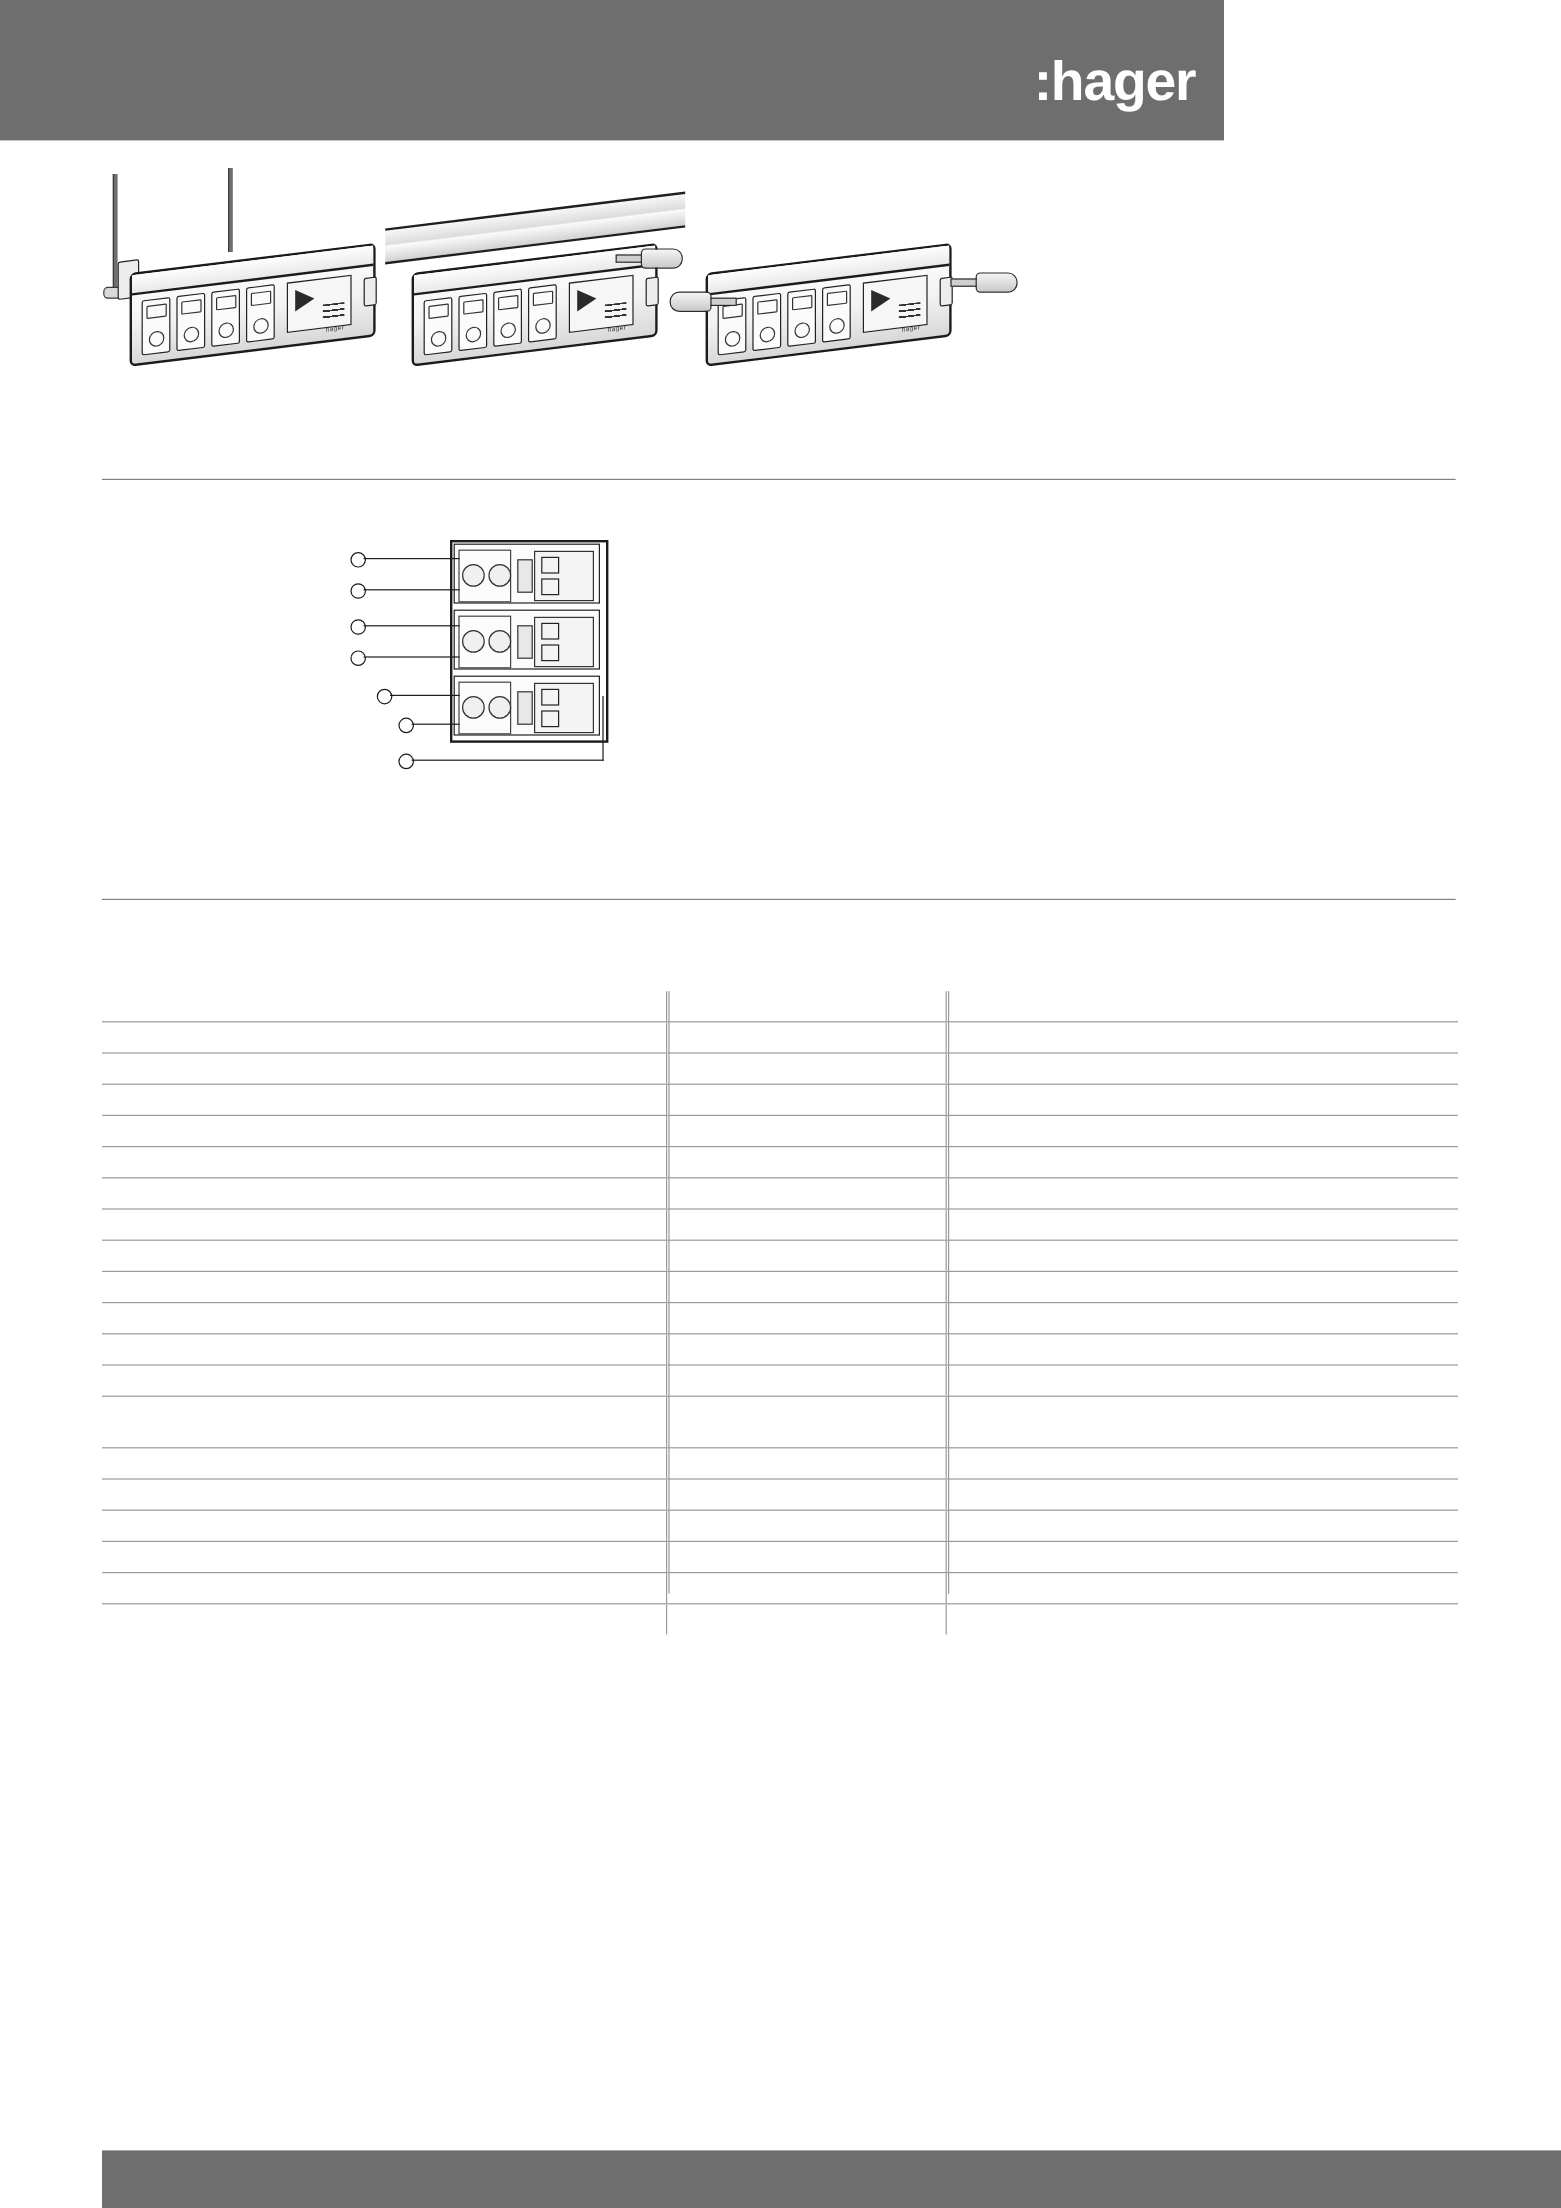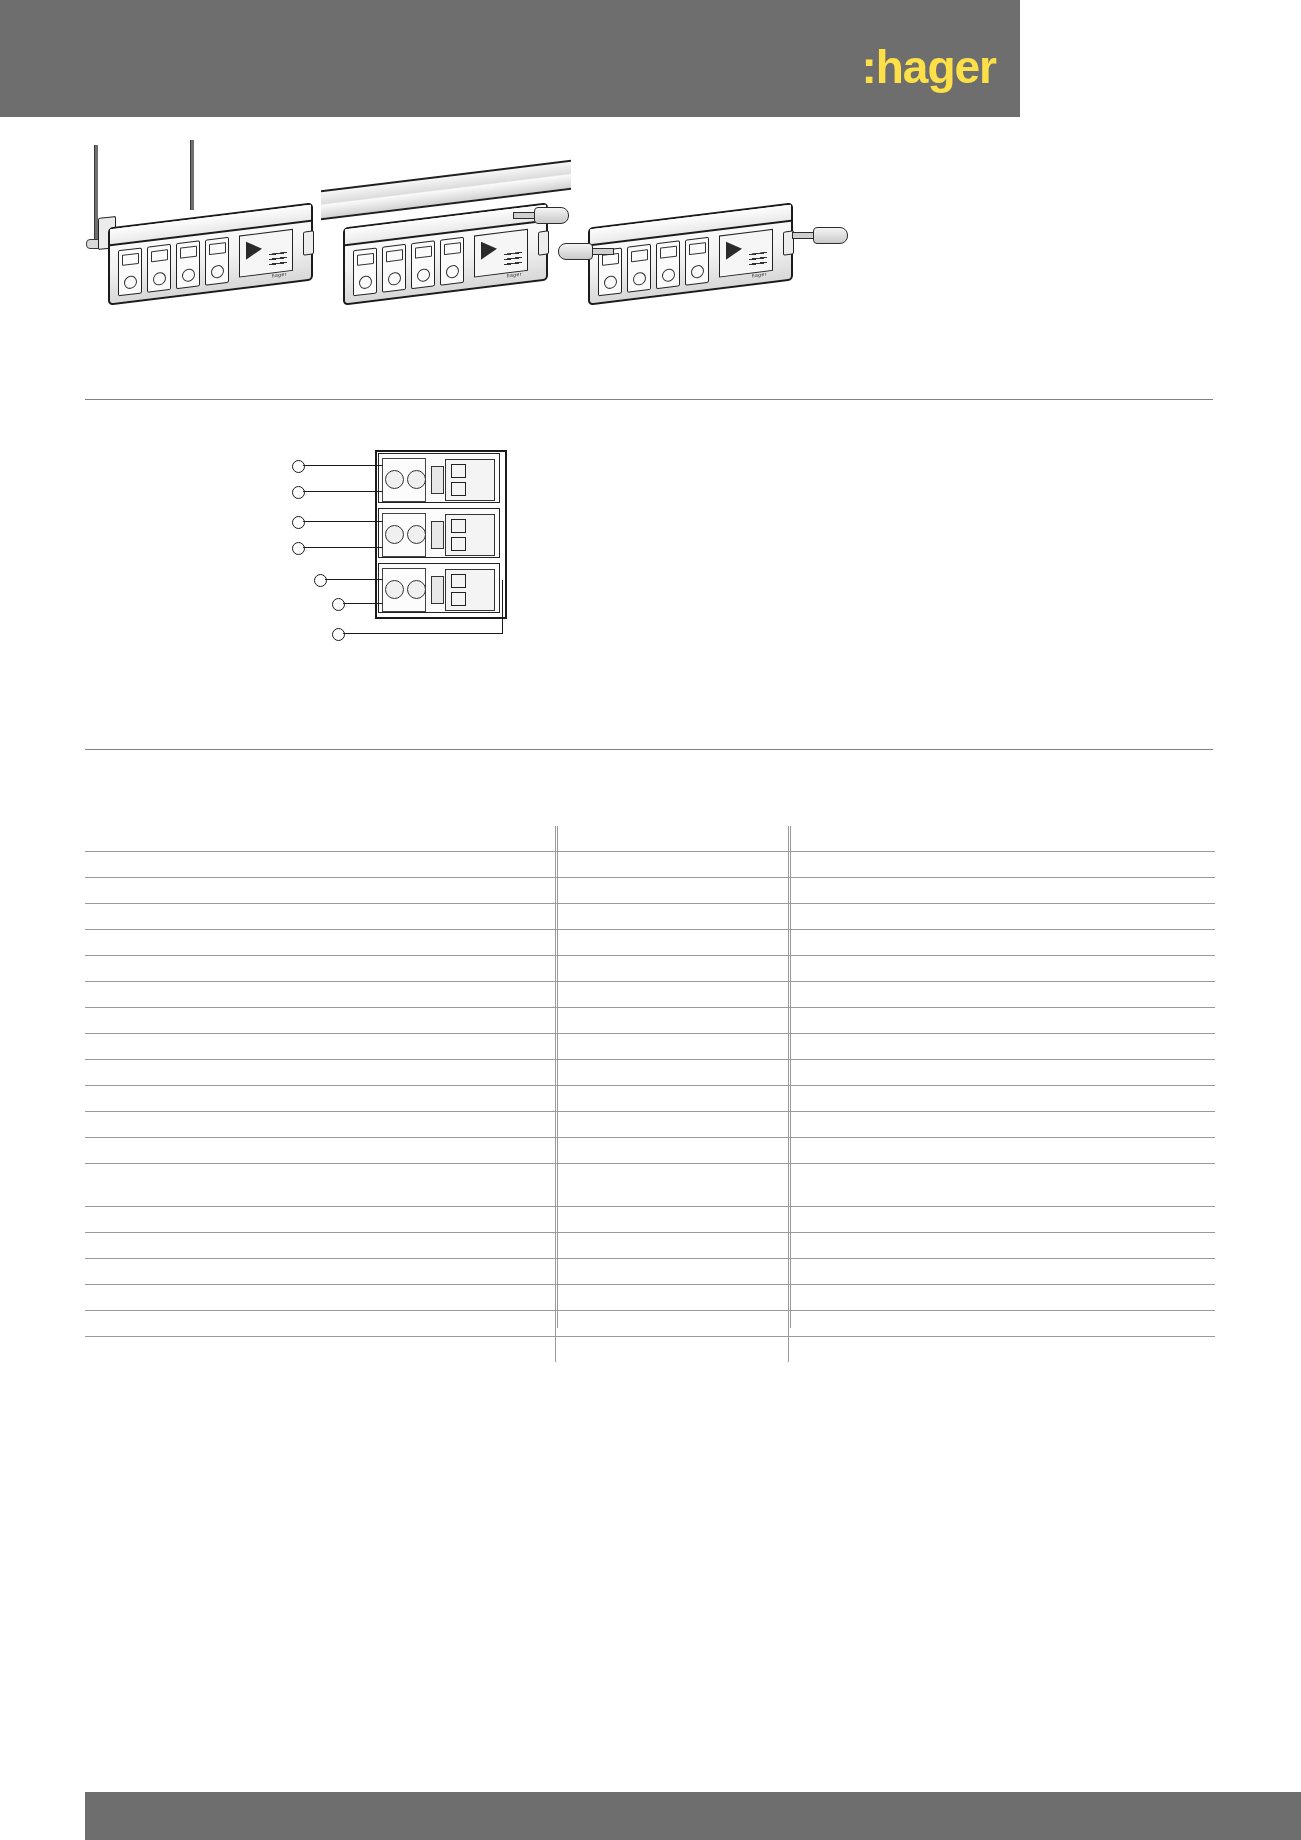--- a/index.html
+++ b/index.html
@@ -22,21 +22,21 @@
     left: 0;
     top: 0;
     width: 1020px;
     height: 117px;
     background: #6e6e6e;
   }
   .header-logo {
     position: absolute;
     right: 24px;
     top: 44px;
-    color: #fde047;
+    color: #ffffff;
     font-size: 46px;
     font-weight: bold;
     letter-spacing: -1px;
     line-height: 46px;
     font-family: "Liberation Sans", sans-serif;
   }
 
   
   .footer-bar {
     position: absolute;

